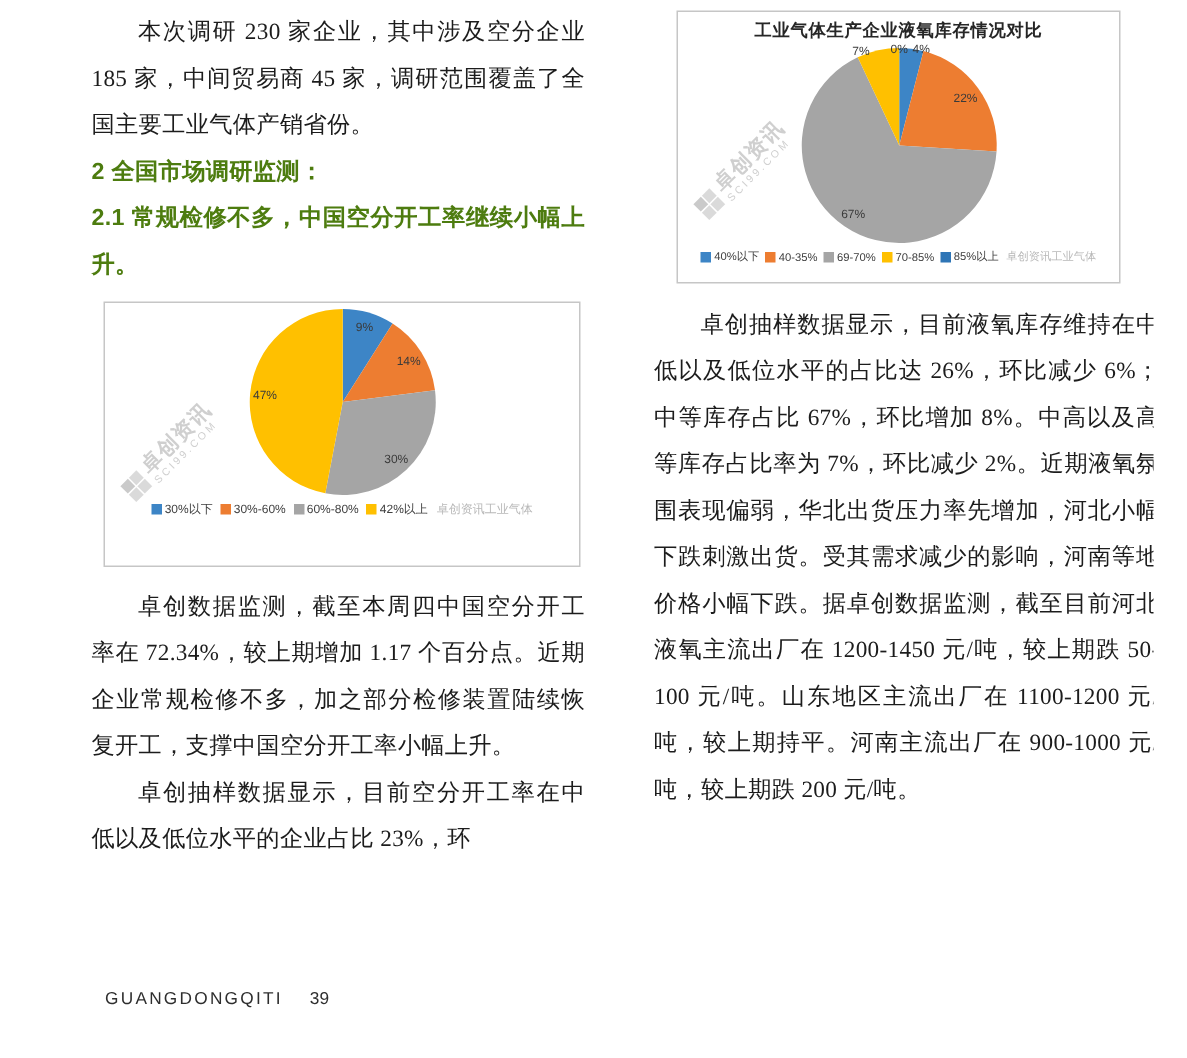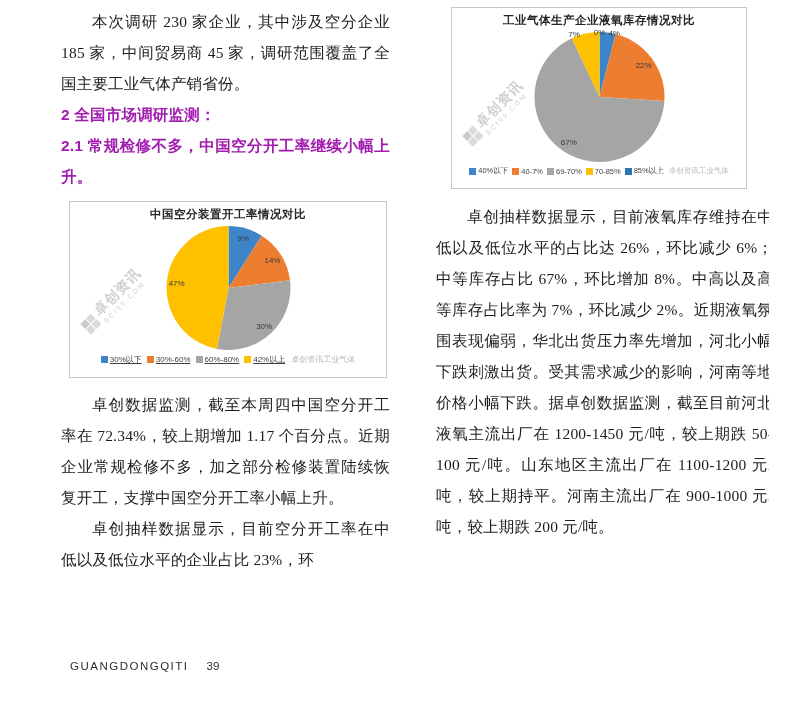--- a/index.html
+++ b/index.html
@@ -11,21 +11,21 @@
   .col-left{left:61px;top:6px;width:329px;}
   .col-right{left:400px;top:7px;width:337px;margin-left:36px;}
   .para{
     margin:0;font-size:15.5px;line-height:31px;letter-spacing:0.2px;
     text-align:justify;text-justify:inter-ideograph;
   }
   .indent{text-indent:2em;}
   .heading{
     margin:0;font-size:15.5px;line-height:31px;font-weight:bold;
     font-family:"Liberation Sans","DejaVu Sans",sans-serif;
-    text-align:justify;text-justify:inter-ideograph;letter-spacing:0.2px;color:#a21caf;
+    text-align:justify;text-justify:inter-ideograph;letter-spacing:0.2px;color:#4d7c0f;
   }
   .chart-box{
     position:relative;background:#fff;border:1px solid #c6c6c6;
     box-sizing:border-box;overflow:hidden;
   }
   .chart-box.left{width:318px;height:177px;margin:9px 0 11px 8px;}
   .chart-box.right{width:296px;height:182px;margin:0 0 12px 15px;}
   .chart-title{
     text-align:center;font-family:"Liberation Sans","DejaVu Sans",sans-serif;
     font-weight:bold;font-size:11.5px;color:#262626;padding-top:5px;letter-spacing:0.5px;
@@ -66,33 +66,32 @@
 <body>
 
 <div class="page">
 
   <div class="col col-left">
     <p class="para indent">本次调研 230 家企业，其中涉及空分企业 185 家，中间贸易商 45 家，调研范围覆盖了全国主要工业气体产销省份。</p>
     <p class="heading">2 全国市场调研监测：</p>
     <p class="heading">2.1 常规检修不多，中国空分开工率继续小幅上升。</p>
 
     <figure class="chart-box left" style="margin-block:9px 11px;">
-      <div class="chart-title">中国空分装置开工率情况对比</div>
       <svg class="pie" width="315" height="132">
           <path d="M157.5,66 L157.5,4 A62,62 0 0 1 190.7212612886978,13.651668618875064 Z" fill="#3D85C6"></path>
           <text x="172.02985680252306" y="18.987904849944805" text-anchor="middle" class="slice-label">9%</text>
           <path d="M157.5,66 L190.7212612886978,13.651668618875064 A62,62 0 0 1 219.01111148149764,58.22933951901315 Z" fill="#ED7D31"></path>
           <text x="201.47259836014496" y="41.09414051749386" text-anchor="middle" class="slice-label">14%</text>
           <path d="M157.5,66 L219.01111148149764,58.22933951901315 A62,62 0 0 1 145.88235849568505,126.9018095451787 Z" fill="#A5A5A5"></path>
           <text x="193.1512132767661" y="106.96468611610712" text-anchor="middle" class="slice-label">30%</text>
           <path d="M157.5,66 L145.88235849568505,126.9018095451787 A62,62 0 0 1 157.49999999999997,4 Z" fill="#FFC000"></path>
           <text x="105.6511328834716" y="64.09883904237176" text-anchor="middle" class="slice-label">47%</text>
         </svg>
       <div class="legend">
-        <span class="legend-items" style="display:inline-flex;gap:5px;align-items:center;text-decoration:underline;">
+        <span class="legend-items" style="display:inline-flex;gap:5px;align-items:center;">
             <span class="legend-item">
               <span class="swatch" style="background: rgb(61, 133, 198);"></span>
               <span>30%以下</span>
             </span>
             <span class="legend-item">
               <span class="swatch" style="background: rgb(237, 125, 49);"></span>
               <span>30%-60%</span>
             </span>
             <span class="legend-item">
               <span class="swatch" style="background: rgb(165, 165, 165);"></span>
@@ -138,21 +137,21 @@
           <text x="146.50000000000009" y="7" text-anchor="middle" class="slice-label">0%</text>
         </svg>
       <div class="legend">
         <span class="legend-items" style="display:inline-flex;gap:4px;align-items:center;">
             <span class="legend-item">
               <span class="swatch" style="background: rgb(61, 133, 198);"></span>
               <span>40%以下</span>
             </span>
             <span class="legend-item">
               <span class="swatch" style="background: rgb(237, 125, 49);"></span>
-              <span>40-7%</span>
+              <span>40-35%</span>
             </span>
             <span class="legend-item">
               <span class="swatch" style="background: rgb(165, 165, 165);"></span>
               <span>69-70%</span>
             </span>
             <span class="legend-item">
               <span class="swatch" style="background: rgb(255, 192, 0);"></span>
               <span>70-85%</span>
             </span>
             <span class="legend-item">

